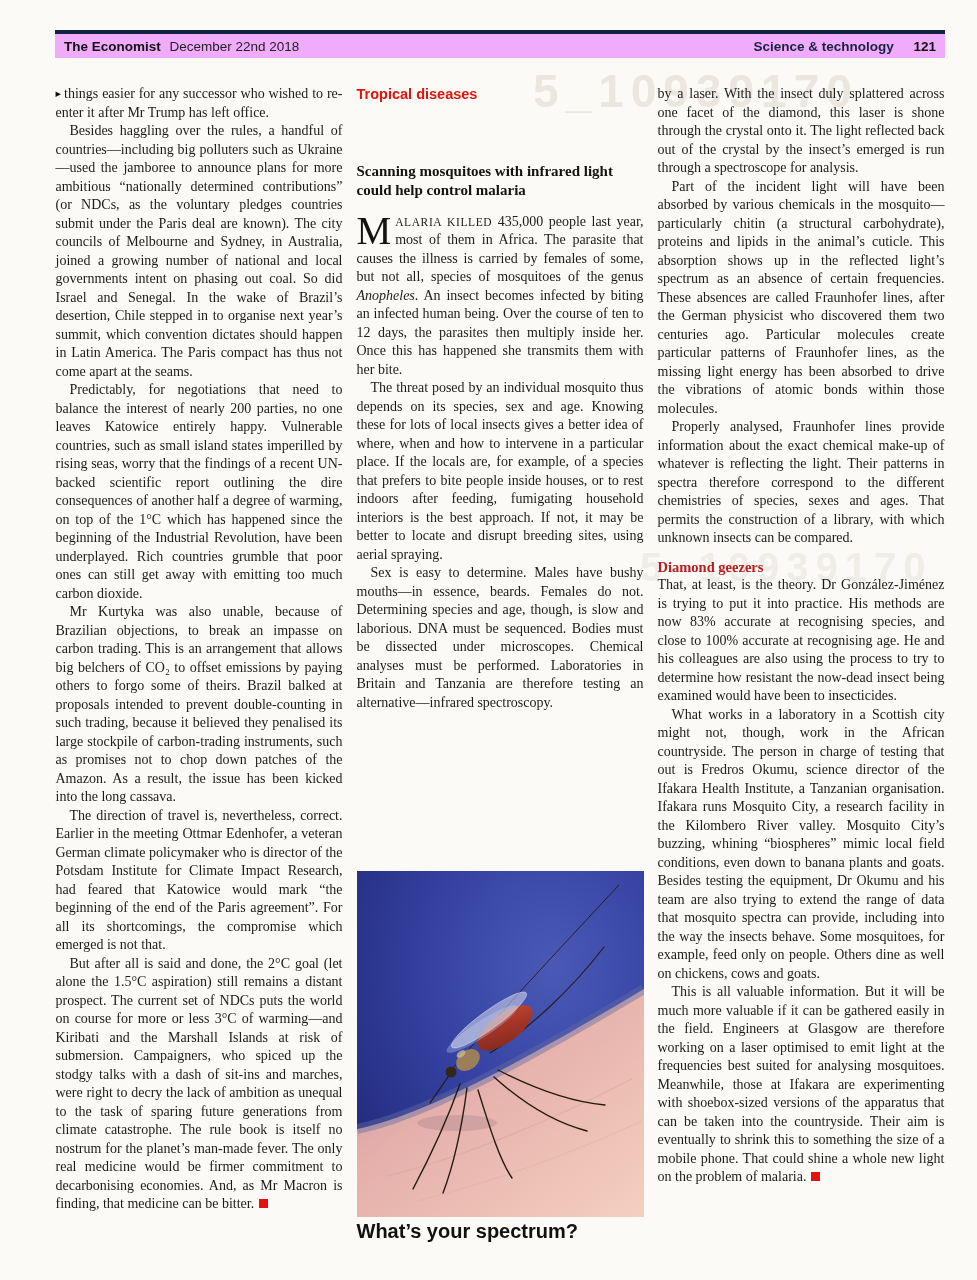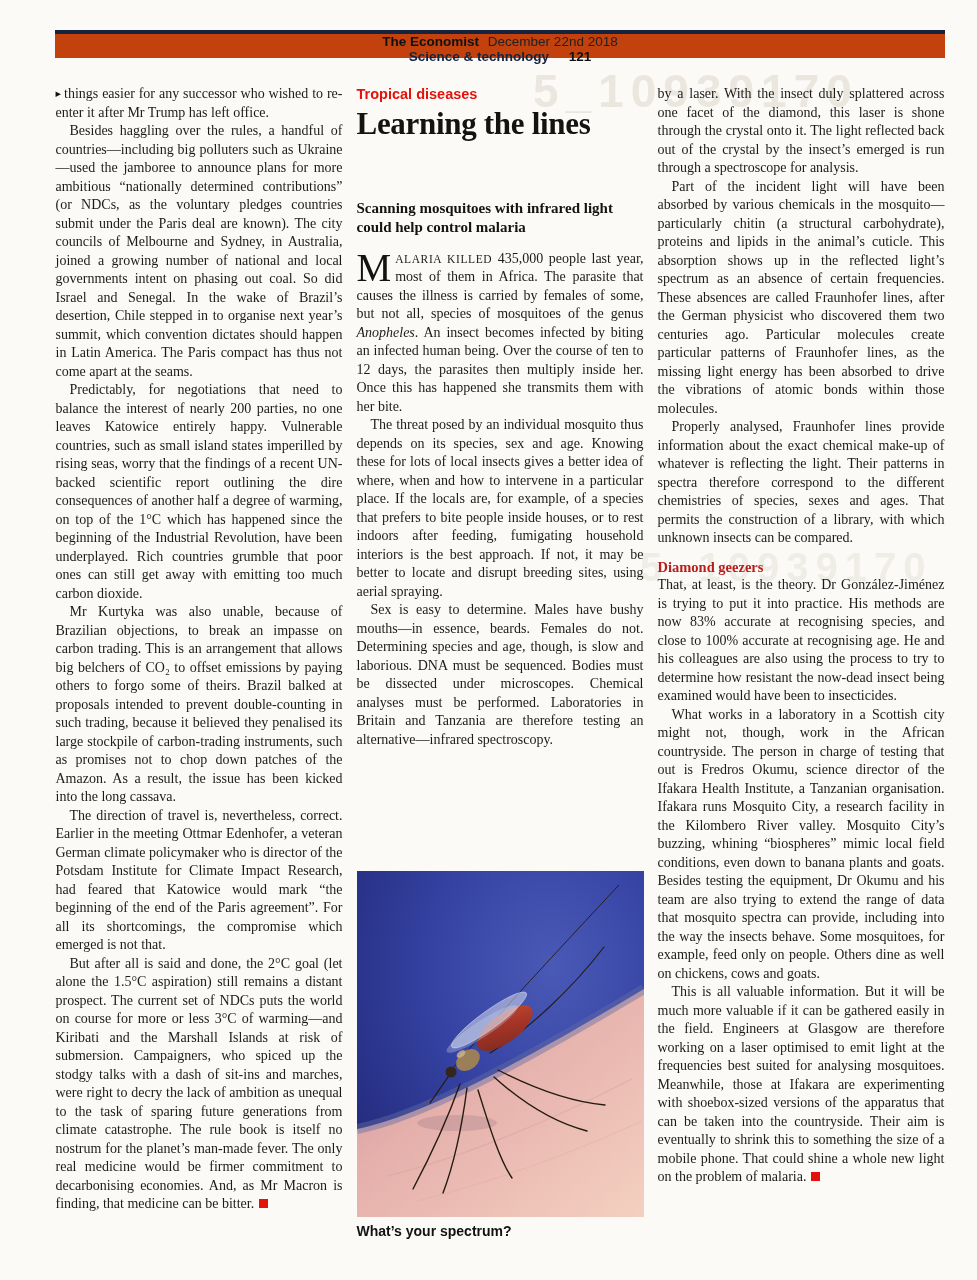--- a/index.html
+++ b/index.html
@@ -9,23 +9,23 @@
     font-family:"Liberation Serif", serif;
     overflow:hidden;
   }
   .watermark {
     position:absolute; font-family:"Liberation Sans", sans-serif;
     font-weight:bold; font-size:46px; letter-spacing:7px;
     color:rgba(202,191,172,0.33); pointer-events:none; white-space:nowrap;
   }
   .header {
     position:absolute; left:55px; top:30px; width:890px; height:28px;
-    box-sizing:border-box; background:#c2410c; border-top:4px solid #16233f;
+    box-sizing:border-box; background:#f0abfc; border-top:4px solid #16233f;
     display:flex; align-items:center; justify-content:space-between;
-    padding:0 9px; font-family:"Liberation Sans", sans-serif; font-size:13.5px;flex-direction:column;
+    padding:0 9px; font-family:"Liberation Sans", sans-serif; font-size:13.5px;
   }
   .header .masthead b { font-weight:bold; color:#111; }
   .header .masthead span.date { color:#222; margin-left:5px; }
   .header .section { font-weight:bold; color:#16233f; }
   .header .pagenum { font-weight:bold; color:#111; margin-left:16px; }
   .columns {
     position:absolute; left:55px; top:85px; width:890px;
     display:flex; gap:14px;justify-content:center;
   }
   .col {
@@ -56,21 +56,21 @@
   .col-middle p.lead { margin-top:13px; }
   .dropcap {
     float:left; font-size:39px; line-height:32px; padding:2px 4px 0 0;
     font-weight:normal; color:#141312;
   }
   .smallcaps { font-size:11.5px; letter-spacing:0.6px; }
   .photo { margin:auto 0 0 0; width:287px; height:346px; }
   .photo svg { display:block; }
   .caption {
     font-family:"Liberation Sans", sans-serif; font-weight:bold;
-    font-size:14px; margin-top:5px; text-align:left; color:#111;
+    font-size:20px; margin-top:5px; text-align:left; color:#111;
   }
   .subhead {
     margin:10px 0 0 0; font-size:14.5px; font-weight:bold; text-align:left;
     font-family:"Liberation Serif", serif; color:#b91c1c;
   }
 </style>
 </head>
 <body>
 
 <div class="page">
@@ -95,21 +95,20 @@
       <p class="noindent"><span class="cont-arrow">▸</span><span>things easier for any successor who wished to re-enter it after Mr Trump has left office.</span></p>
       <p>Besides haggling over the rules, a handful of countries—including big polluters such as Ukraine—used the jamboree to announce plans for more ambitious “nationally determined contributions” (or NDCs, as the voluntary pledges countries submit under the Paris deal are known). The city councils of Melbourne and Sydney, in Australia, joined a growing number of national and local governments intent on phasing out coal. So did Israel and Senegal. In the wake of Brazil’s desertion, Chile stepped in to organise next year’s summit, which convention dictates should happen in Latin America. The Paris compact has thus not come apart at the seams.</p>
       <p>Predictably, for negotiations that need to balance the interest of nearly 200 parties, no one leaves Katowice entirely happy. Vulnerable countries, such as small island states imperilled by rising seas, worry that the findings of a recent UN-backed scientific report outlining the dire consequences of another half a degree of warming, on top of the 1°C which has happened since the beginning of the Industrial Revolution, have been underplayed. Rich countries grumble that poor ones can still get away with emitting too much carbon dioxide.</p>
       <p>Mr Kurtyka was also unable, because of Brazilian objections, to break an impasse on carbon trading. This is an arrangement that allows big belchers of CO₂ to offset emissions by paying others to forgo some of theirs. Brazil balked at proposals intended to prevent double-counting in such trading, because it believed they penalised its large stockpile of carbon-trading instruments, such as promises not to chop down patches of the Amazon. As a result, the issue has been kicked into the long cassava.</p>
       <p>The direction of travel is, nevertheless, correct. Earlier in the meeting Ottmar Edenhofer, a veteran German climate policymaker who is director of the Potsdam Institute for Climate Impact Research, had feared that Katowice would mark “the beginning of the end of the Paris agreement”. For all its shortcomings, the compromise which emerged is not that.</p>
       <p><span>But after all is said and done, the 2°C goal (let alone the 1.5°C aspiration) still remains a distant prospect. The current set of NDCs puts the world on course for more or less 3°C of warming—and Kiribati and the Marshall Islands at risk of submersion. Campaigners, who spiced up the stodgy talks with a dash of sit-ins and marches, were right to decry the lack of ambition as unequal to the task of sparing future generations from climate catastrophe. The rule book is itself no nostrum for the planet’s man-made fever. The only real medicine would be firmer commitment to decarbonising economies. And, as Mr Macron is finding, that medicine can be bitter.</span><span class="endsq"></span></p>
     </div>
 
     <div class="col col-middle">
       <div class="kicker">Tropical diseases</div>
-      <h1 class="headline">Learning the lines</h1>
       <div class="standfirst">Scanning mosquitoes with infrared light could help control malaria</div>
       <p class="noindent lead">
         <span class="dropcap">M</span><span class="smallcaps">ALARIA KILLED</span><span> 435,000 people last year, most of them in Africa. The parasite that causes the illness is carried by females of some, but not all, species of mosquitoes of the genus </span><i>Anopheles</i><span>. An insect becomes infected by biting an infected human being. Over the course of ten to 12 days, the parasites then multiply inside her. Once this has happened she transmits them with her bite.</span>
       </p>
       <p>The threat posed by an individual mosquito thus depends on its species, sex and age. Knowing these for lots of local insects gives a better idea of where, when and how to intervene in a particular place. If the locals are, for example, of a species that prefers to bite people inside houses, or to rest indoors after feeding, fumigating household interiors is the best approach. If not, it may be better to locate and disrupt breeding sites, using aerial spraying.</p>
       <p>Sex is easy to determine. Males have bushy mouths—in essence, beards. Females do not. Determining species and age, though, is slow and laborious. DNA must be sequenced. Bodies must be dissected under microscopes. Chemical analyses must be performed. Laboratories in Britain and Tanzania are therefore testing an alternative—infrared spectroscopy.</p>
 
       <figure class="photo" style="margin-left:0;margin-right:0;">
         <svg viewBox="0 0 287 346" width="287" height="346">
           <defs>

